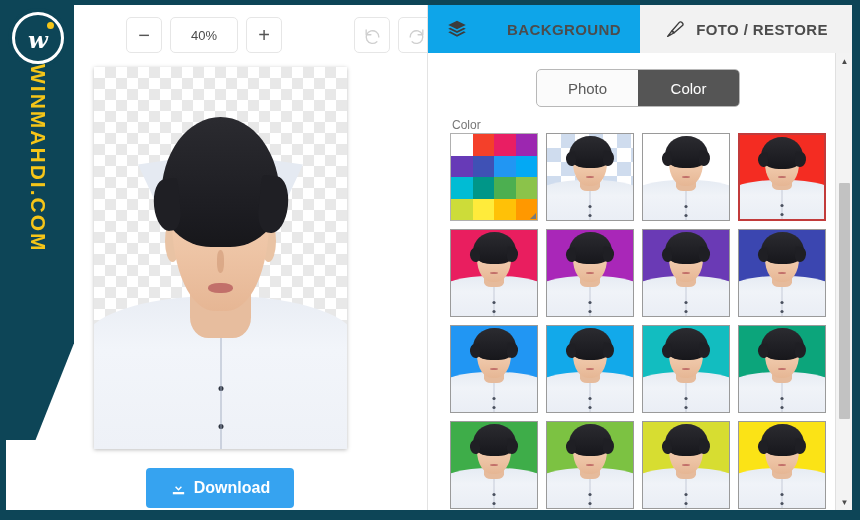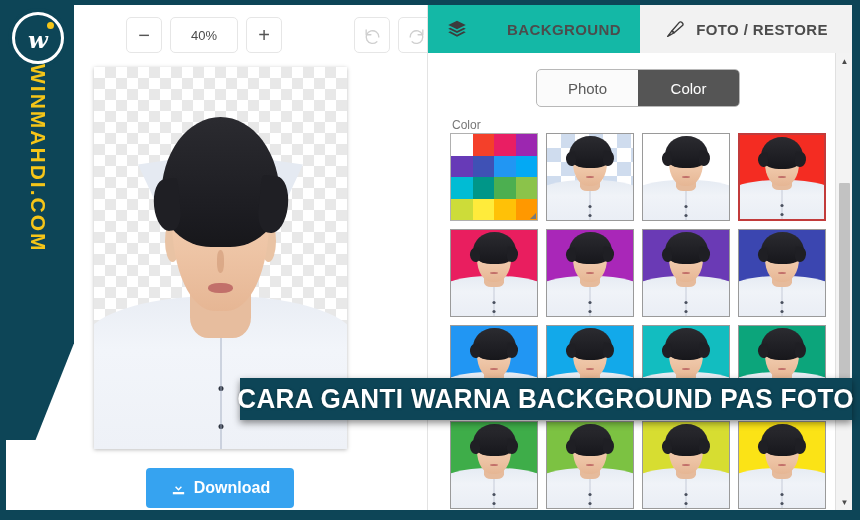--- a/index.html
+++ b/index.html
@@ -150,21 +150,21 @@
   .vdiv{position:absolute;left:421px;top:0;width:1px;height:505px;background:#e3e3e3;}
 
   
   .panel{position:absolute;left:422px;top:0;width:424px;height:505px;background:#ffffff;}
   .tabs{position:absolute;left:0;top:0;width:424px;height:48px;background:#f2f2f2;display:flex;}
   .tab{
     flex:1;display:flex;align-items:center;justify-content:center;gap:11px;
     font-size:15px;font-weight:bold;color:#4c4c4c;letter-spacing:.4px;cursor:pointer;
     box-sizing:border-box;
   }
-  .tab.active{background:#14b8a6;gap:40px;}
+  .tab.active{background:#0ea5e9;gap:40px;}
   .tab svg{display:block;}
 
   .seg{
     position:absolute;left:108px;top:64px;width:204px;height:38px;
     border:1px solid #b8b8b8;border-radius:5px;overflow:hidden;display:flex;box-sizing:border-box;
     background:#fbfbfb;
   }
   .seg .opt{
     flex:1;display:flex;align-items:center;justify-content:center;
     font-size:15px;color:#5a5a5a;cursor:pointer;
@@ -658,22 +658,19 @@
 
   <div class="brand"></div>
   <div class="brand-logo">
     <div class="ring">
       <div class="wmark">w</div>
       <div class="dot"></div>
     </div>
   </div>
   <div class="brand-text">WINMAHDI.COM</div>
 
-  <div class="banner">
-    <span>CARA GANTI WARNA BACKGROUND PAS FOTO</span>
-  </div>
 
   <div class="frame-top"></div>
   <div class="frame-bottom"></div>
   <div class="frame-left"></div>
   <div class="frame-right"></div>
 
 </div>
 
 </body></html>

